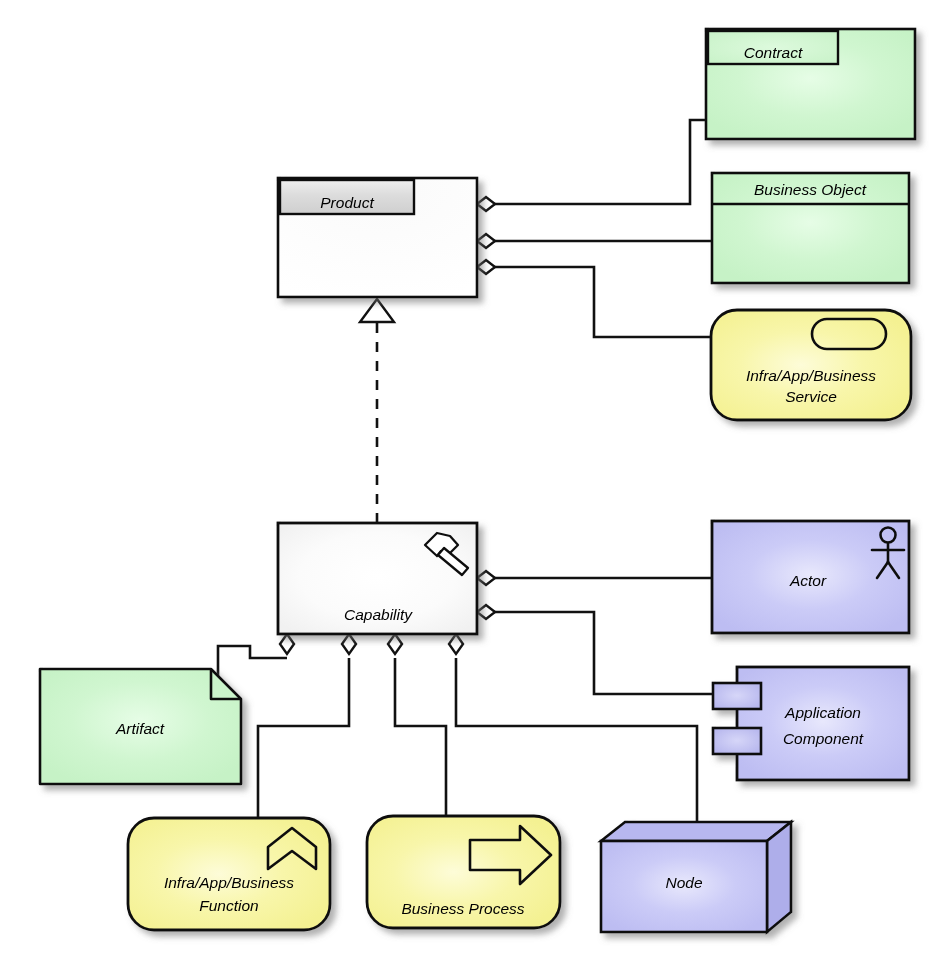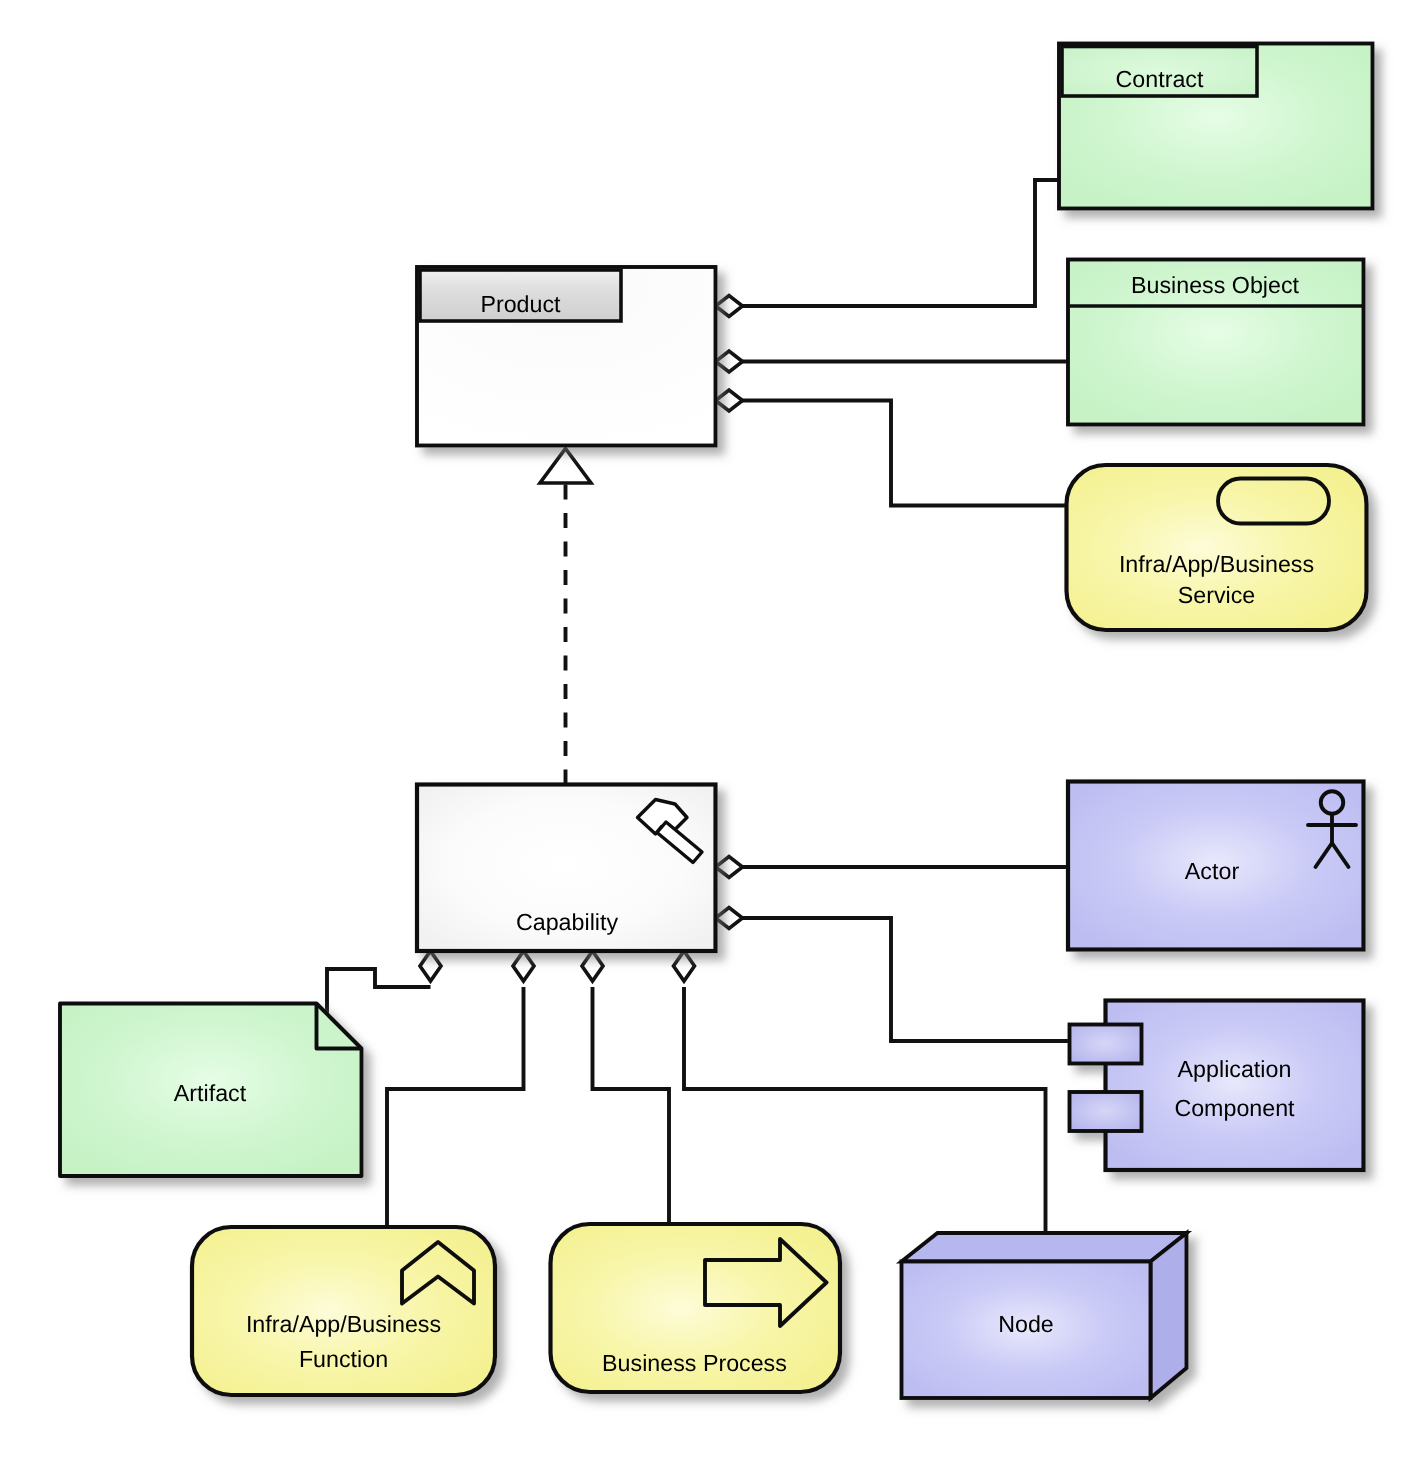--- a/index.html
+++ b/index.html
@@ -1,18 +1,18 @@
 <!DOCTYPE html>
 <html><head>
 <meta charset="utf-8">
 <style>
   html,body{margin:0;padding:0;background:#ffffff;}
   body{width:945px;height:977px;overflow:hidden;
        font-family:"Liberation Sans","DejaVu Sans",sans-serif;}
-  #stage{position:relative;width:945px;height:869px;}
+  #stage{position:relative;width:945px;height:869px;font-style:italic;}
   svg#diagram{position:absolute;left:0;top:0;width:945px;height:977px;}
   .nodelabel{font-family:"Liberation Sans","DejaVu Sans",sans-serif;
              font-size:15.5px;fill:#000;text-anchor:middle;}
   .titlelabel{font-family:"Liberation Sans","DejaVu Sans",sans-serif;
               font-size:15.5px;fill:#000;text-anchor:middle;}
 </style>
 </head>
 <body>
 
 <div id="stage">

